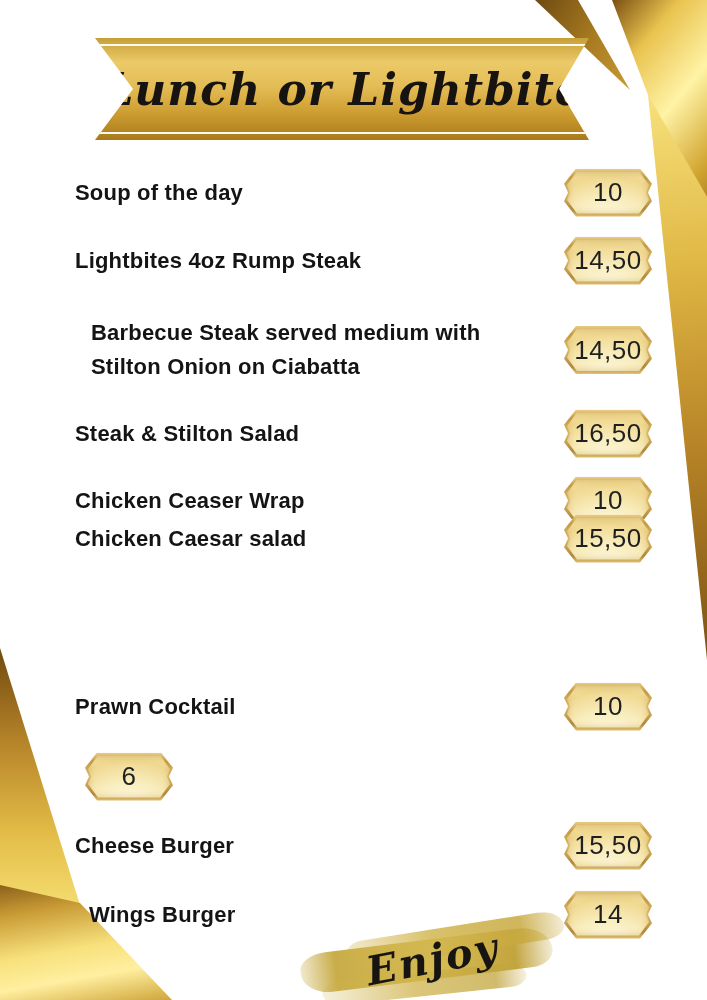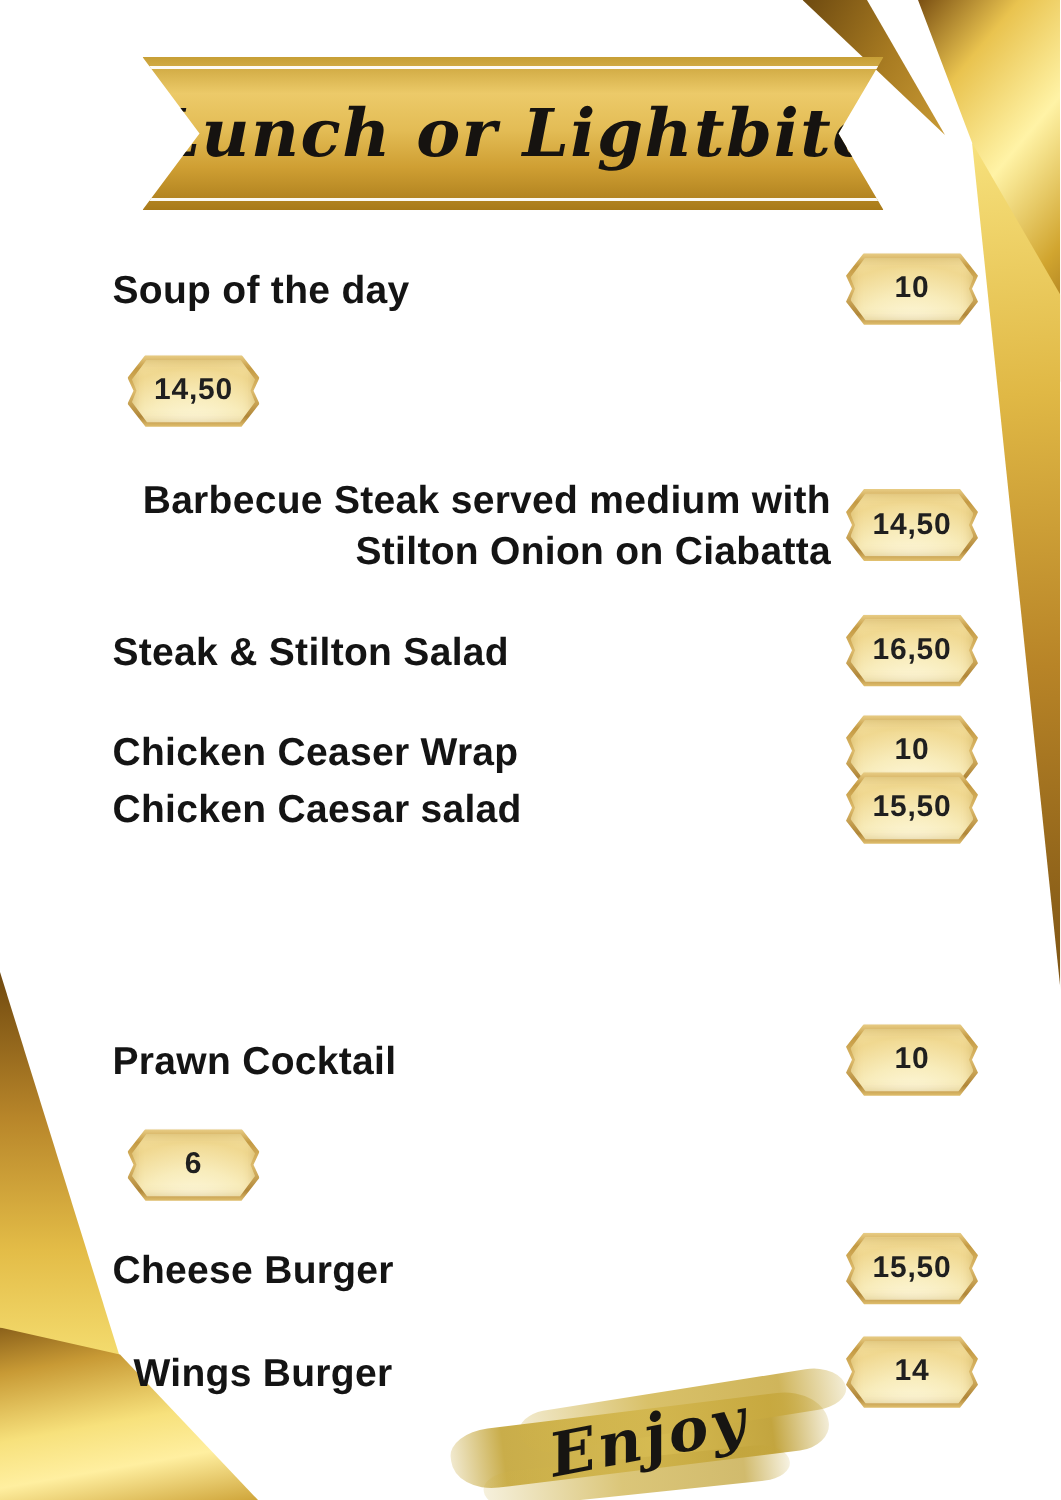--- a/index.html
+++ b/index.html
@@ -48,39 +48,39 @@
     padding-left:28px;
     font-family:"DejaVu Serif",serif;font-style:italic;font-weight:bold;
     font-size:44px;color:#161310;letter-spacing:1px;white-space:nowrap;
   }
   
   .row{
     position:absolute;z-index:2;left:75px;right:55px;
     display:flex;align-items:center;justify-content:space-between;
   }
   .item-name{
-    font-weight:bold;font-size:26px;line-height:34px;color:#141414;letter-spacing:.2px;text-align:right;
+    font-weight:bold;font-size:22px;line-height:34px;color:#141414;letter-spacing:.2px;
   }
   .row.two-line .item-name{max-width:465px;margin-left:16px;}
   .row.indent .item-name{padding-left:14px;}
   .badge{
     flex:0 0 auto;width:88px;height:48px;margin-left:10px;
     clip-path:polygon(12px 0,calc(100% - 12px) 0,100% 32%,calc(100% - 4px) 50%,100% 68%,calc(100% - 12px) 100%,12px 100%,0 68%,4px 50%,0 32%);
     background:linear-gradient(180deg,#e8cc84 0%,#c49a43 18%,#dcba6b 50%,#b18739 85%,#e3c271 100%);
     position:relative;
     filter:drop-shadow(0 2px 2px rgba(120,90,20,.30));
   }
   .badge-inner{
     position:absolute;inset:3px;
     clip-path:polygon(10px 0,calc(100% - 10px) 0,100% 32%,calc(100% - 3px) 50%,100% 68%,calc(100% - 10px) 100%,10px 100%,0 68%,3px 50%,0 32%);
     background:radial-gradient(120% 160% at 50% 118%,#fffbe6 0%,#f8ecbb 38%,#f0d890 66%,#f6e5ac 100%);
     box-shadow:inset 0 0 7px rgba(170,130,45,.45);
     display:flex;align-items:center;justify-content:center;
   }
-  .price{font-weight:bold;font-size:20px;color:#1f1f1f;letter-spacing:.5px;}
+  .price{font-weight:normal;font-size:26px;color:#1f1f1f;letter-spacing:.5px;}
   
   .enjoy-wrap{position:absolute;z-index:2;left:300px;top:916px;width:265px;height:84px;}
   .brush{position:absolute;}
   .brush.b1{
     left:0;top:24px;right:12px;height:40px;transform:rotate(-7deg);
     background:linear-gradient(90deg,rgba(199,168,62,.25) 0%,#c9ad4a 14%,#d6bb52 55%,#c3a53f 85%,rgba(195,165,60,.2) 100%);
     border-radius:50px 60px 40px 55px / 30px 45px 30px 40px;
   }
   .brush.b2{
     left:45px;top:10px;right:0;height:28px;opacity:.85;transform:rotate(-9deg);
@@ -119,20 +119,21 @@
   <div class="row" style="top:165px;height:55px">
     <div class="item-name">Soup of the day</div>
     <div class="badge">
       <div class="badge-inner">
         <span class="price">10</span>
       </div>
     </div>
   </div>
 
   <div class="row" style="top:233px;height:55px">
+    <div class="item-name">Lightbites 4oz Rump Steak</div>
     <div class="badge">
       <div class="badge-inner">
         <span class="price">14,50</span>
       </div>
     </div>
   </div>
 
   <div class="row two-line" style="top:305px;height:90px">
     <div class="item-name">Barbecue Steak served medium with Stilton Onion on Ciabatta</div>
     <div class="badge">

